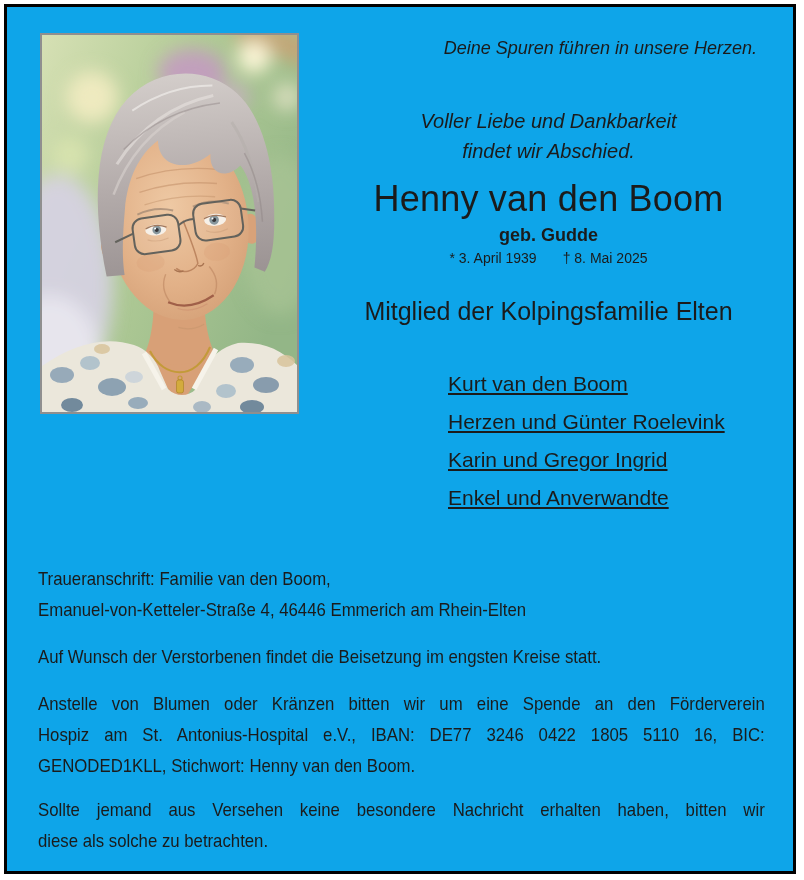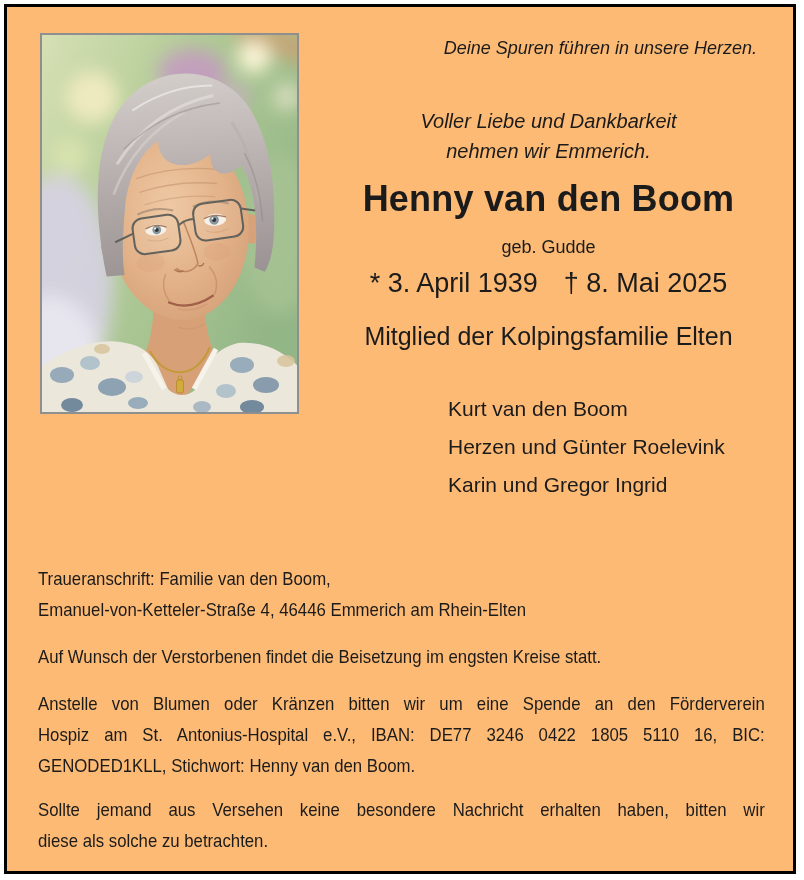--- a/index.html
+++ b/index.html
@@ -8,21 +8,21 @@
     background: #ffffff;
     overflow: hidden;
     font-family: "Liberation Sans", sans-serif;
     color: #1b1b1b;
   }
   .notice {
     position: absolute;
     left: 4px; top: 4px;
     width: 786px; height: 864px;
     border: 3px solid #000000;
-    background: #fdba74;
+    background: #0ea5e9;
     overflow: hidden;
   }
   
   .photo {
     position: absolute;
     left: 33px; top: 26px;
     width: 255px; height: 377px;
     border: 2px solid #8f8f8f;
     overflow: hidden;
     background: #a9c495;
@@ -42,48 +42,49 @@
     font-size: 18px;
     line-height: 22px;
   }
   .farewell {
     margin-top: 47px;
     font-size: 20px;
     line-height: 30px;
     font-style: italic;
   }
   .deceased-name {
-    margin: 12px 0 16px 0;
+    margin: 12px 0 4px 0;
     font-size: 36px;
     line-height: 42px;
-    font-weight: 700;
+    font-weight: 400;
     letter-spacing: 0.2px;
   }
   .birthname {
     margin-top: 3px;
     font-size: 18px;
     line-height: 22px;
+    font-weight: bold;
   }
   .dates {
-    margin-top: 13px;
-    font-size: 27px;
+    font-size: 14px;
     line-height: 25px;
   }
   .dates .birth { margin-right: 26px; }
   .membership {
     margin-top: 29px;
     font-size: 25px;
     line-height: 23px;
   }
   .mourners {
     margin-top: 42px;
     text-align: left;
     padding-left: 148px;
     font-size: 21px;
     line-height: 38px;
+    text-decoration: underline;
   }
   
   .bottom {
     position: absolute;
     left: 31px; top: 556px;
     width: 824px;
     transform: scaleX(0.882);
     transform-origin: 0 0;
     font-size: 19px;
     line-height: 31px;
@@ -225,32 +226,33 @@
           </g>
         </g>
       </g>
     </svg>
   </div>
 
   <div class="rightcol">
     <div class="motto">Deine Spuren führen in unsere Herzen.</div>
     <div class="farewell">
       <div>Voller Liebe und Dankbarkeit</div>
-      <div>nehmen wir Emmerich.</div>
+      <div>findet wir Abschied.</div>
     </div>
     <h1 class="deceased-name">Henny van den Boom</h1>
     <div class="birthname">geb. Gudde</div>
     <div class="dates">
       <span class="birth">* 3. April 1939</span><span>† 8. Mai 2025</span>
     </div>
     <div class="membership">Mitglied der Kolpingsfamilie Elten</div>
     <div class="mourners">
       <div>Kurt van den Boom</div>
       <div>Herzen und Günter Roelevink</div>
       <div>Karin und Gregor Ingrid</div>
+      <div>Enkel und Anverwandte</div>
     </div>
   </div>
 
   <div class="bottom">
     <p>
       <span style="display:block">Traueranschrift: Familie van den Boom,</span>
       <span style="display:block">Emanuel-von-Ketteler-Straße 4, 46446 Emmerich am Rhein-Elten</span>
     </p>
     <p>Auf Wunsch der Verstorbenen findet die Beisetzung im engsten Kreise statt.</p>
     <p class="tight">

